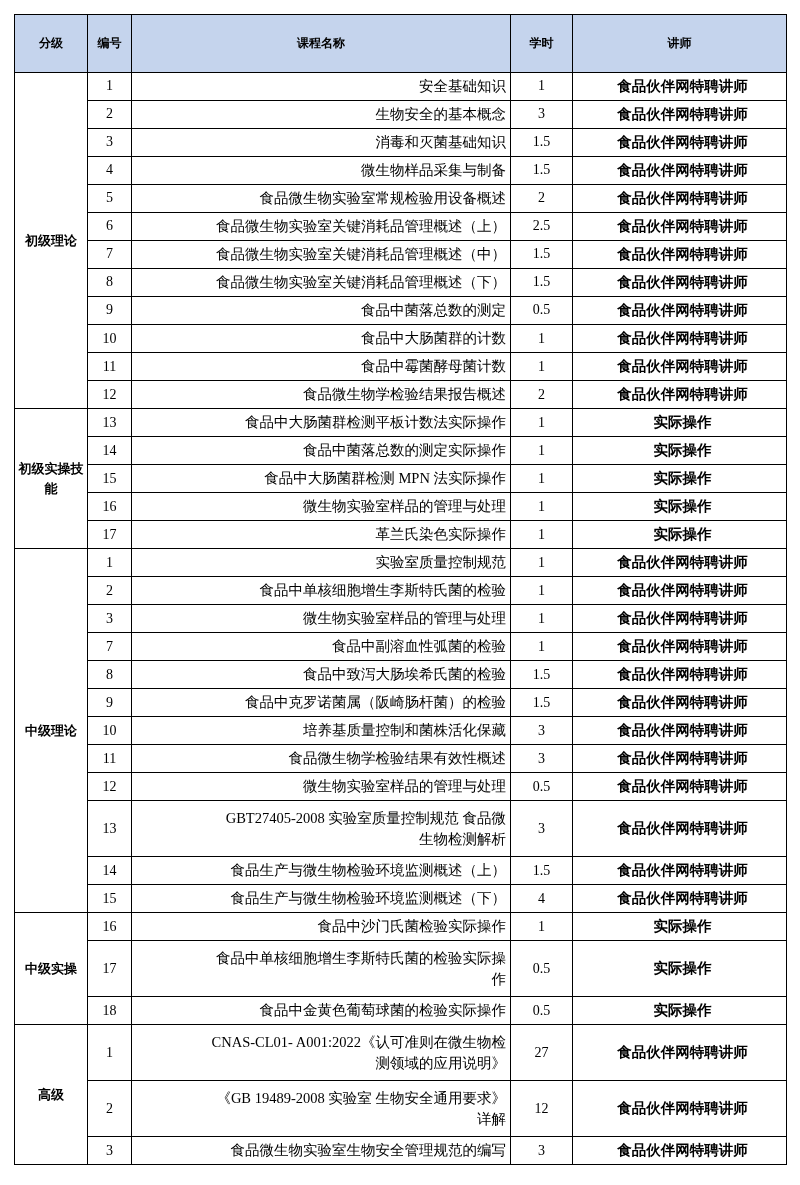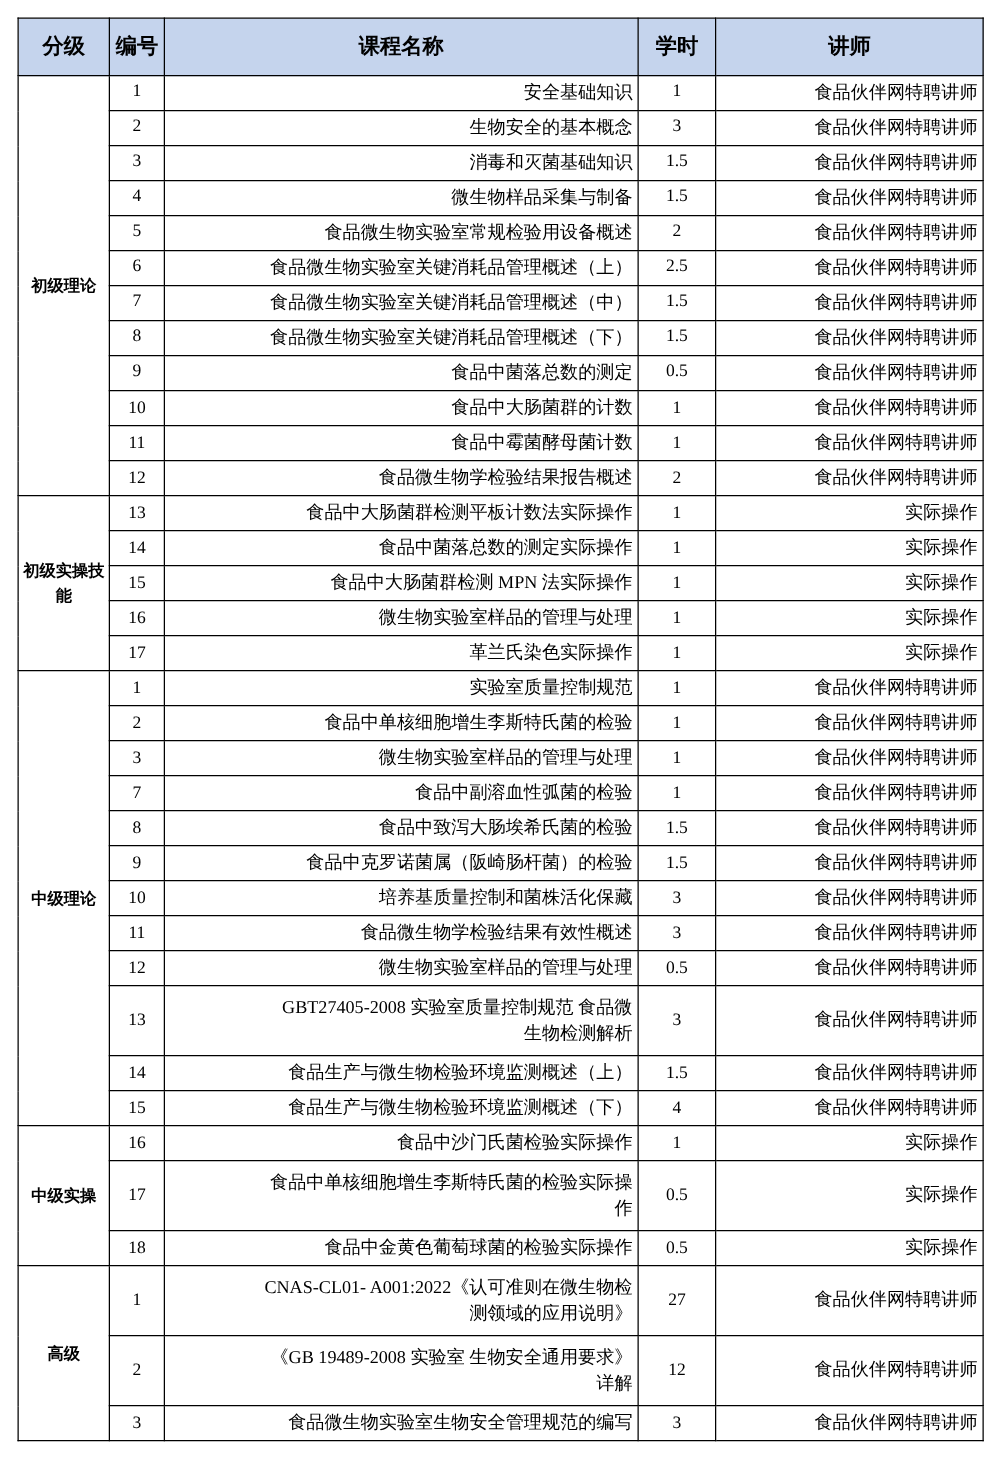--- a/index.html
+++ b/index.html
@@ -39,22 +39,22 @@
     padding: 0;
     font-size: 14.5px;
     line-height: 1.45;
     vertical-align: middle;
     box-sizing: border-box;
   }
   thead th {
     background: #c5d4ed;
     font-weight: bold;
     text-align: center;
-    height: 46px;
-    font-size: 17px;
+    height: 58px;
+    font-size: 12px;
     padding: 3px 2px;
   }
   th.h-no {
     
     word-break: break-all;
     line-height: 1.35;
   }
   td.level {
     text-align: center;
     font-weight: bold;
@@ -70,22 +70,23 @@
   td.name {
     text-align: right;
     padding: 3px 4px 3px 8px;
   }
   td.hours {
     text-align: center;
     font-size: 14px;
     padding: 3px 1px;
   }
   td.teacher {
-    text-align: right;
+    text-align: center;
     padding: 3px 4px 3px 10px;
+    font-weight: bold;
   }
   tr.r1 td { height: 28px; }
   tr.r2 td { height: 56px; }
   td.name span.ln { display: block; }
 </style>
 </head>
 <body>
 
 <div class="page">
   <table class="course-table">

